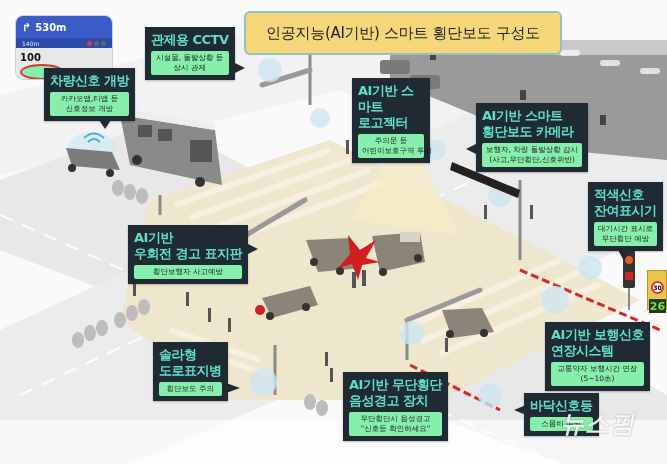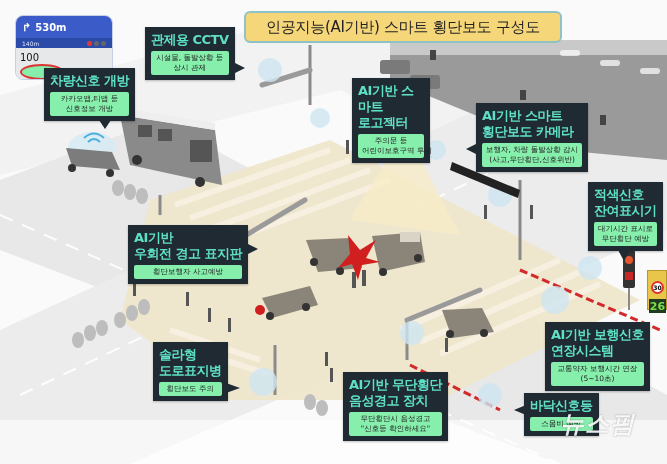--- a/index.html
+++ b/index.html
@@ -3,42 +3,42 @@
   <meta charset="utf-8">
   <style>
     * { box-sizing: border-box; margin: 0; padding: 0; }
     html, body { width: 667px; height: 464px; overflow: hidden; background: #ffffff; }
     body { position: relative; font-family: "DejaVu Sans", sans-serif; }
     .canvas { position: absolute; left: 0; top: 0; width: 667px; height: 464px; background: #fafafa; overflow: hidden; }
     .scene { position: absolute; left: 0; top: 0; width: 667px; height: 464px; }
 
     
     .title-box {
-      position: absolute; left: 244px; top: 11px; width: 318px; height: 32px;
+      position: absolute; left: 244px; top: 11px; width: 318px; height: 44px;
       background: #f5d679; border: 2px solid #8fc2c4; border-radius: 6px;
       display: flex; align-items: center; justify-content: center;
       font-size: 15px; color: #222; letter-spacing: -0.3px; z-index: 20;
     }
 
     
     .callout {
       position: absolute; background: #1f2a32; border-radius: 0; padding: 5px 6px 5px 6px;
       z-index: 15; box-shadow: 0 1px 2px rgba(0,0,0,.25);
     }
     .callout .ttl { color: #5fe0c6; font-weight: bold; font-size: 13px; line-height: 16px; letter-spacing: -0.5px; white-space: nowrap; }
     .callout .sub { margin-top: 3px; background: #86efac; color: #222; font-size: 7.5px; line-height: 10px; padding: 2px 4px; border-radius: 2px; text-align: center; white-space: nowrap; }
     .tail { position: absolute; width: 0; height: 0; }
 
     
     .nav-phone { position: absolute; left: 15px; top: 15px; width: 98px; height: 65px; border-radius: 8px; overflow: hidden; border: 1px solid #c8d0e6; z-index: 12; background: #eef1f4; }
     .nav-top { height: 22px; background: #3a5bc8; color: #fff; display: flex; align-items: center; padding-left: 6px; font-size: 10px; font-weight: bold; }
     .nav-top .arrow { font-size: 11px; margin-right: 4px; }
     .nav-mid { height: 10px; background: #2c4aa8; color: #dfe6ff; font-size: 6px; padding-left: 6px; display: flex; align-items: center; }
     .nav-map { position: absolute; left: 0; top: 32px; right: 0; bottom: 0; background: #e6e8ea; }
-    .nav-speed { position: absolute; left: 4px; top: 36px; font-size: 10px; font-weight: normal; color: #111; }
+    .nav-speed { position: absolute; left: 4px; top: 36px; font-size: 10px; font-weight: bold; color: #111; }
     .nav-limit { position: absolute; left: 4px; top: 48px; width: 16px; height: 16px; border-radius: 50%; background: #86efac; border: 2px solid #d33; font-size: 7px; font-weight: bold; display: flex; align-items: center; justify-content: center; color: #111; padding-left: 40px; }
     .nav-lights { position: absolute; right: 6px; top: 25px; display: flex; gap: 2px; }
     .nav-lights span { width: 5px; height: 5px; border-radius: 50%; display: inline-block; }
 
     
     .count-sign { position: absolute; left: 647px; top: 270px; width: 20px; height: 40px; background: #e8c64a; border: 1px solid #b8962a; z-index: 12; }
     .count-sign .circle { position: absolute; left: 3px; top: 10px; width: 13px; height: 13px; border-radius: 50%; background: #fff; border: 2px solid #d33; font-size: 6px; font-weight: bold; display: flex; align-items: center; justify-content: center; }
     .count-sign .num { position: absolute; left: 1px; top: 28px; width: 17px; height: 14px; background: #1f3a1f; color: #7be04a; font-size: 11px; font-weight: bold; display: flex; align-items: center; justify-content: center; }
 
     

